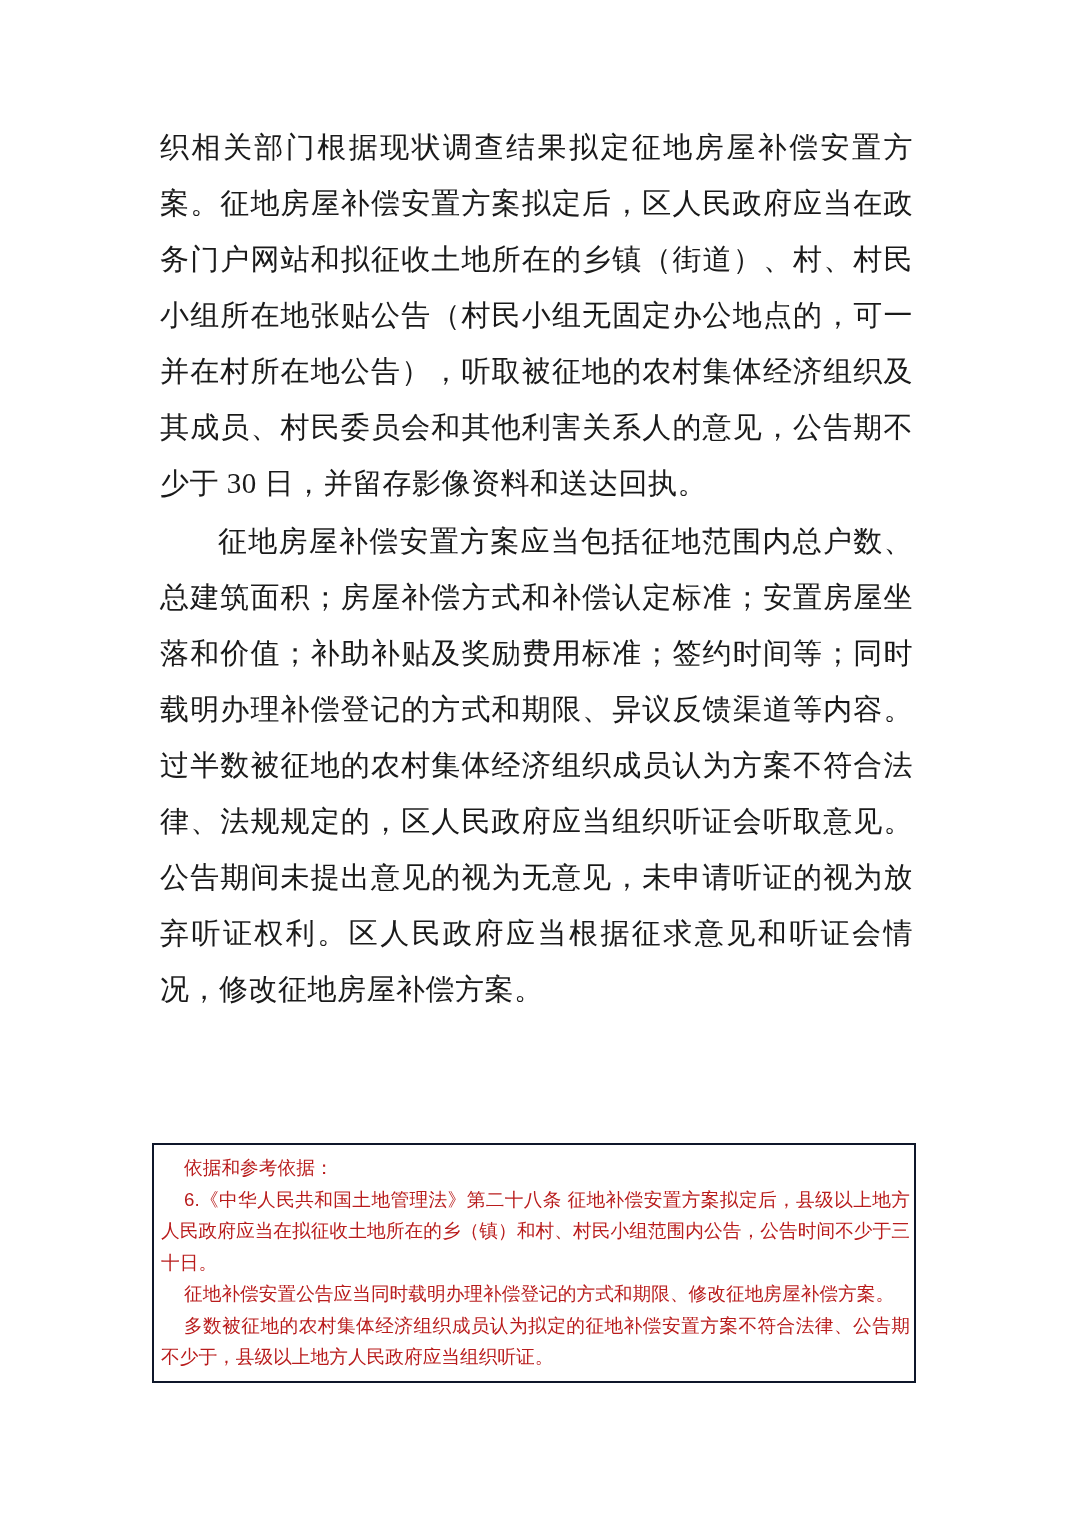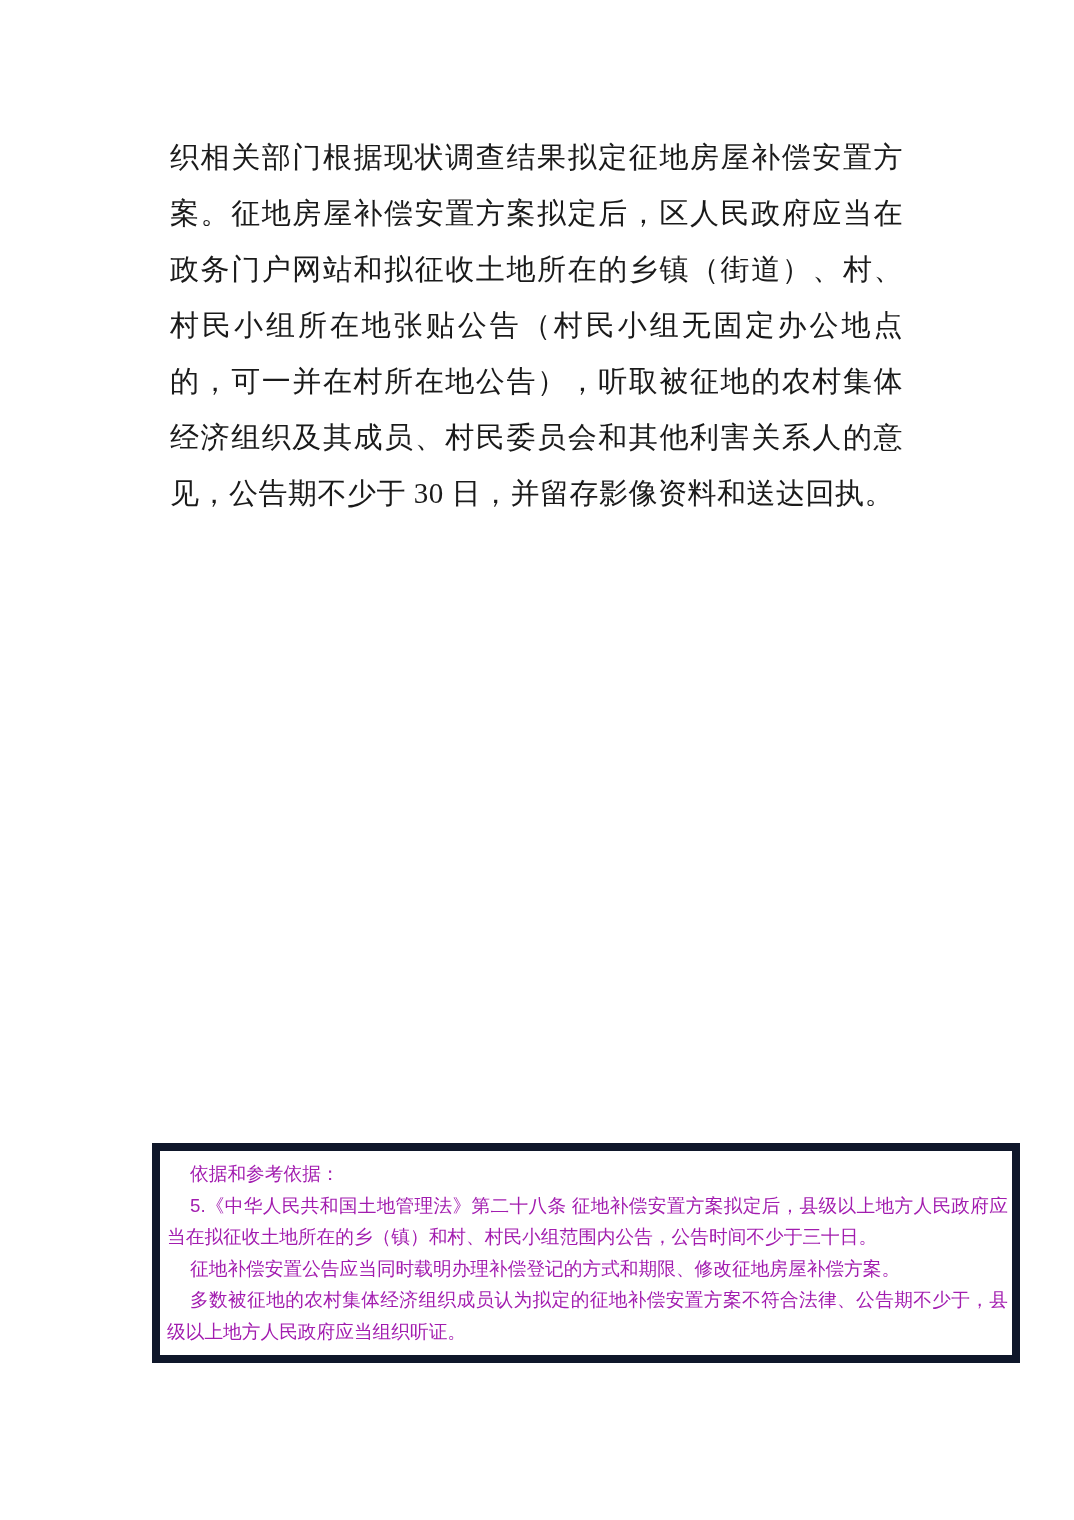--- a/index.html
+++ b/index.html
@@ -22,59 +22,60 @@
     left: 158px;
     top: 117px;
     width: 757px;
     font-size: 29px;
     line-height: 56px;
     text-align: justify;
     text-justify: inter-character;
     letter-spacing: 0.5px;
   }
   .main-text p {
-    margin: 12px;
+    margin: 2px;
     padding: 0;
     text-indent: 2em;
   }
   .main-text p.no-indent {
     text-indent: 0;
   }
   
   .ref-box {
     position: absolute;
     left: 152px;
     top: 1143px;
-    width: 868px;
+    width: 764px;
     box-sizing: border-box;
-    border: 8px solid #0f172a;
+    border: 2px solid #0f172a;
     padding: 7px 4px 8px 7px;
     font-family: "Liberation Sans", "DejaVu Sans", sans-serif;
     font-size: 18.7px;
     line-height: 31.5px;
     font-weight: 500;
-    color: #a21caf;
+    color: #b91c1c;
     text-align: justify;
     text-justify: inter-character;
   }
   .ref-box p {
     margin: 0;
     padding: 0;
     text-indent: 23px;
   }
 </style>
 </head>
 <body>
 
 <div class="page">
 
   <div class="main-text">
     <p class="no-indent">织相关部门根据现状调查结果拟定征地房屋补偿安置方案。征地房屋补偿安置方案拟定后，区人民政府应当在政务门户网站和拟征收土地所在的乡镇（街道）、村、村民小组所在地张贴公告（村民小组无固定办公地点的，可一并在村所在地公告），听取被征地的农村集体经济组织及其成员、村民委员会和其他利害关系人的意见，公告期不少于 30 日，并留存影像资料和送达回执。</p>
+    <p>征地房屋补偿安置方案应当包括征地范围内总户数、总建筑面积；房屋补偿方式和补偿认定标准；安置房屋坐落和价值；补助补贴及奖励费用标准；签约时间等；同时载明办理补偿登记的方式和期限、异议反馈渠道等内容。过半数被征地的农村集体经济组织成员认为方案不符合法律、法规规定的，区人民政府应当组织听证会听取意见。公告期间未提出意见的视为无意见，未申请听证的视为放弃听证权利。区人民政府应当根据征求意见和听证会情况，修改征地房屋补偿方案。</p>
   </div>
 
   <div class="ref-box">
     <p>依据和参考依据：</p>
-    <p>5.《中华人民共和国土地管理法》第二十八条 征地补偿安置方案拟定后，县级以上地方人民政府应当在拟征收土地所在的乡（镇）和村、村民小组范围内公告，公告时间不少于三十日。</p>
+    <p>6.《中华人民共和国土地管理法》第二十八条 征地补偿安置方案拟定后，县级以上地方人民政府应当在拟征收土地所在的乡（镇）和村、村民小组范围内公告，公告时间不少于三十日。</p>
     <p>征地补偿安置公告应当同时载明办理补偿登记的方式和期限、修改征地房屋补偿方案。</p>
     <p>多数被征地的农村集体经济组织成员认为拟定的征地补偿安置方案不符合法律、公告期不少于，县级以上地方人民政府应当组织听证。</p>
   </div>
 
 </div>
 
 </body></html>

